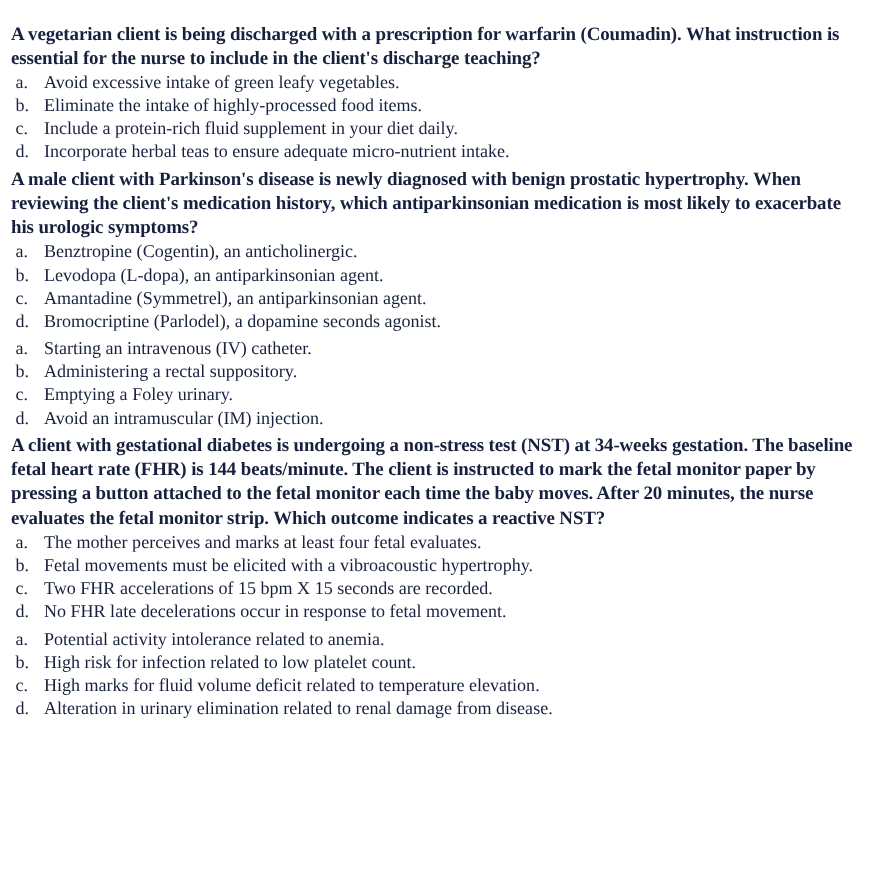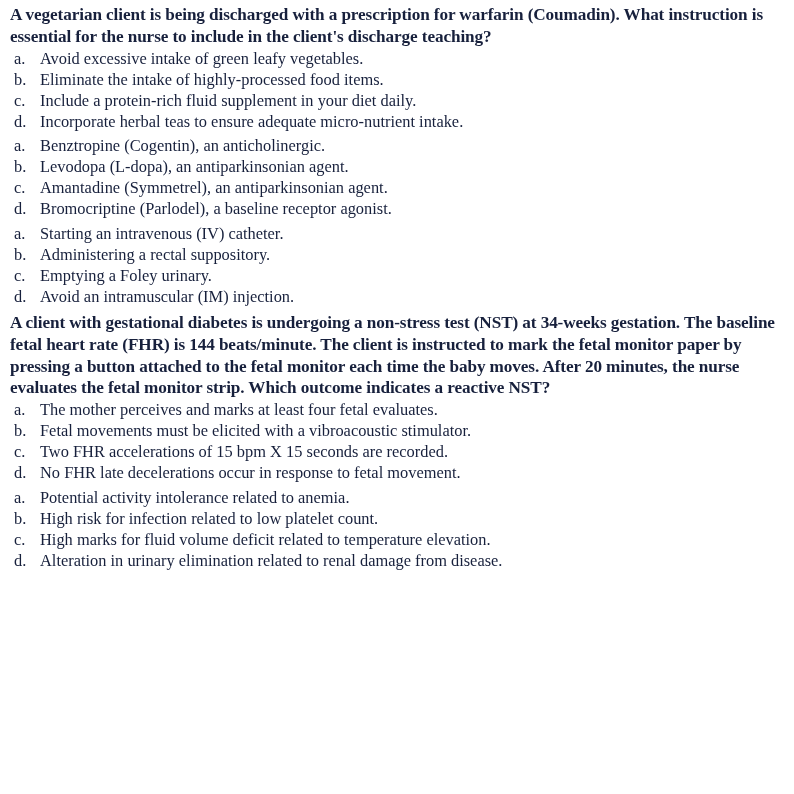--- a/index.html
+++ b/index.html
@@ -11,21 +11,21 @@
     width: 794px;
     height: 794px;
     font-family: "Liberation Serif", "DejaVu Serif", serif;
     color: #18203a;
     overflow: hidden;
   }
   .page {
     width: 794px;
     height: 598px;
     box-sizing: border-box;
-    padding: 4px 18px 0 10px;
+    padding: 20px 18px 0 10px;
     position: relative;
   }
   .question-block {
     margin: 0 0 4px 0;
   }
   .stem {
     font-weight: bold;
     font-size: 17.2px;
     line-height: 1.275;
     letter-spacing: -0.1px;
@@ -79,36 +79,37 @@
         <span class="opt-text">Include a protein-rich fluid supplement in your diet daily.</span>
       </li>
       <li class="option">
         <span class="opt-letter">d.</span>
         <span class="opt-text">Incorporate herbal teas to ensure adequate micro-nutrient intake.</span>
       </li>
     </ul>
   </div>
 
   <div class="question-block">
+    <p class="stem">A male client with Parkinson's disease is newly diagnosed with benign prostatic hypertrophy.  When reviewing the client's medication history, which antiparkinsonian medication is most likely to exacerbate his urologic symptoms?</p>
     <ul class="options">
       <li class="option">
         <span class="opt-letter">a.</span>
         <span class="opt-text">Benztropine (Cogentin), an anticholinergic.</span>
       </li>
       <li class="option">
         <span class="opt-letter">b.</span>
         <span class="opt-text">Levodopa (L-dopa), an antiparkinsonian agent.</span>
       </li>
       <li class="option">
         <span class="opt-letter">c.</span>
         <span class="opt-text">Amantadine (Symmetrel), an antiparkinsonian agent.</span>
       </li>
       <li class="option">
         <span class="opt-letter">d.</span>
-        <span class="opt-text">Bromocriptine (Parlodel), a baseline receptor agonist.</span>
+        <span class="opt-text">Bromocriptine (Parlodel), a dopamine seconds agonist.</span>
       </li>
     </ul>
   </div>
 
   <div class="question-block">
     <ul class="options">
       <li class="option">
         <span class="opt-letter">a.</span>
         <span class="opt-text">Starting an intravenous (IV) catheter.</span>
       </li>
@@ -129,21 +130,21 @@
 
   <div class="question-block">
     <p class="stem">A client with gestational diabetes is undergoing a non-stress test (NST) at 34-weeks gestation.  The baseline fetal heart rate (FHR) is 144 beats/minute.  The client is instructed to mark the fetal monitor paper by pressing a button attached to the fetal monitor each time the baby moves.  After 20 minutes, the nurse evaluates the fetal monitor strip.  Which outcome indicates a reactive NST?</p>
     <ul class="options">
       <li class="option">
         <span class="opt-letter">a.</span>
         <span class="opt-text">The mother perceives and marks at least four fetal evaluates.</span>
       </li>
       <li class="option">
         <span class="opt-letter">b.</span>
-        <span class="opt-text">Fetal movements must be elicited with a vibroacoustic stimulator.</span>
+        <span class="opt-text">Fetal movements must be elicited with a vibroacoustic hypertrophy.</span>
       </li>
       <li class="option">
         <span class="opt-letter">c.</span>
         <span class="opt-text">Two FHR accelerations of 15 bpm X 15 seconds are recorded.</span>
       </li>
       <li class="option">
         <span class="opt-letter">d.</span>
         <span class="opt-text">No FHR late decelerations occur in response to fetal movement.</span>
       </li>
     </ul>

